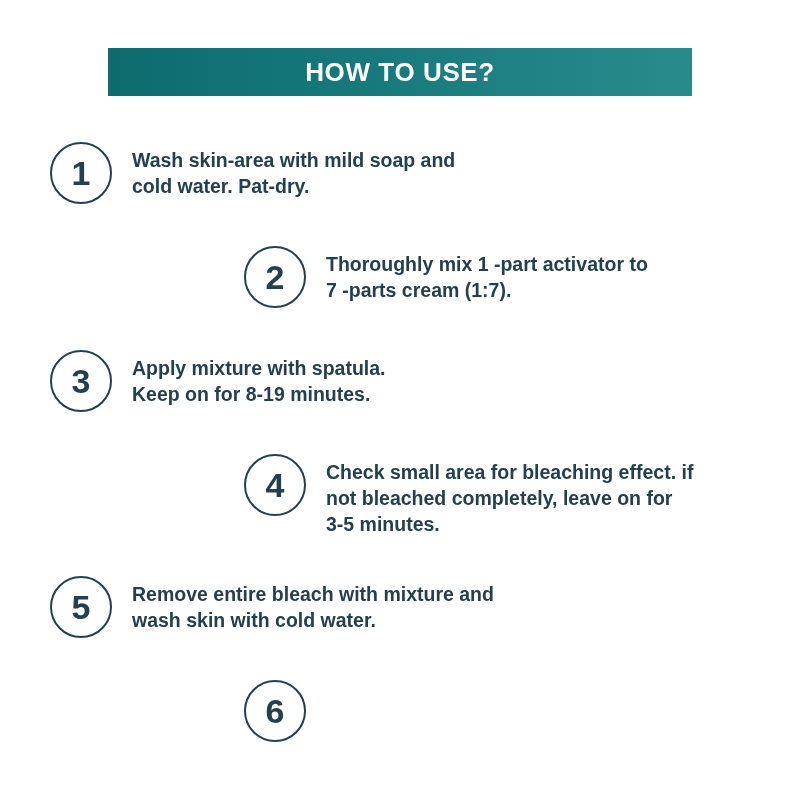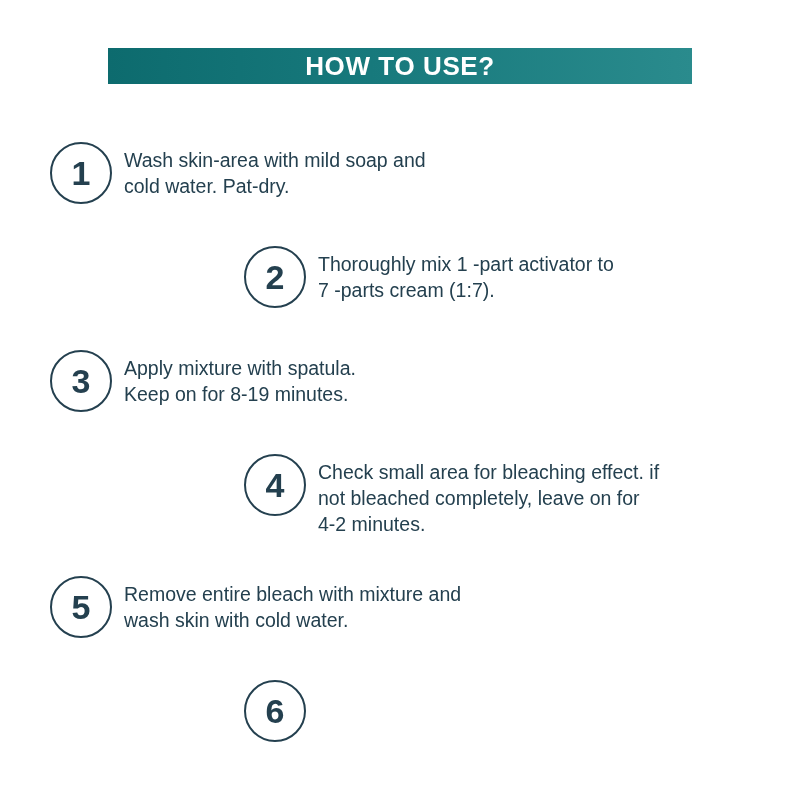--- a/index.html
+++ b/index.html
@@ -20,21 +20,21 @@
     height: 800px;
     box-sizing: border-box;
   }
 
   
   .header-banner {
     position: absolute;
     left: 108px;
     top: 48px;
     width: 584px;
-    height: 36px;
+    height: 48px;
     background: linear-gradient(90deg, #0d6b6e 0%, #17797c 45%, #2a8b8d 100%);
     display: flex;
     align-items: center;
     justify-content: center;
   }
   .header-title {
     color: #ffffff;
     font-size: 26px;
     font-weight: bold;
     letter-spacing: 0.6px;
@@ -70,26 +70,26 @@
     display: flex;
     align-items: center;
     justify-content: center;
     font-size: 34px;
     font-weight: bold;
     color: #24404f;
     line-height: 1;
     box-sizing: border-box;
   }
   .step-text {
-    margin-left: 12px;
+    margin-left: 20px;
     padding-top: 6px;
     font-size: 19.5px;
     line-height: 1.33;
     color: #24404f;
-    font-weight: 400;
+    font-weight: 700;
     white-space: pre-line;
     max-width: 470px;
   }
 
   
   .s1 { margin-top: 14px; }
   .s2 { margin-top: 42px; }
   .s3 { margin-top: 42px; }
   .s4 { margin-top: 42px; }
   .s5 { margin-top: 38px; }
@@ -121,21 +121,21 @@
     <div class="step indent-left s3">
       <div class="step-number">3</div>
       <div class="step-text">Apply mixture with spatula.
 Keep on for 8-19 minutes.</div>
     </div>
 
     <div class="step indent-right s4">
       <div class="step-number">4</div>
       <div class="step-text">Check small area for bleaching effect. if
 not bleached completely, leave on for
-4-2 minutes.</div>
+3-5 minutes.</div>
     </div>
 
     <div class="step indent-left s5">
       <div class="step-number">5</div>
       <div class="step-text">Remove entire bleach with mixture and
 wash skin with cold water.</div>
     </div>
 
     <div class="step indent-right s6">
       <div class="step-number">6</div>

